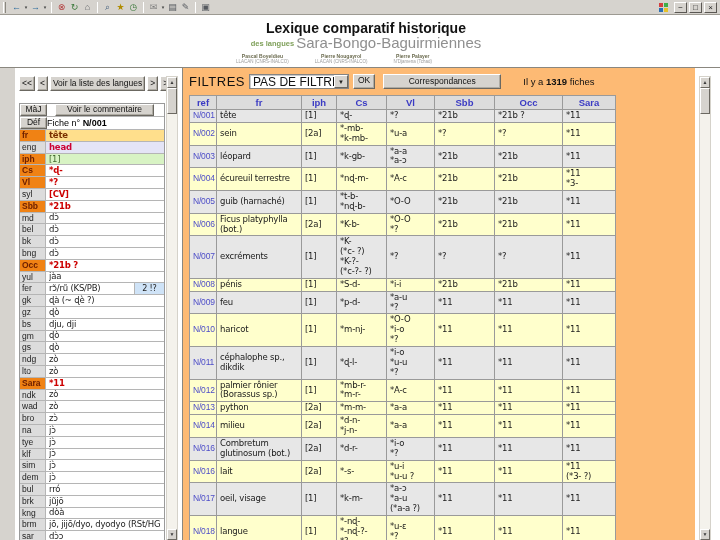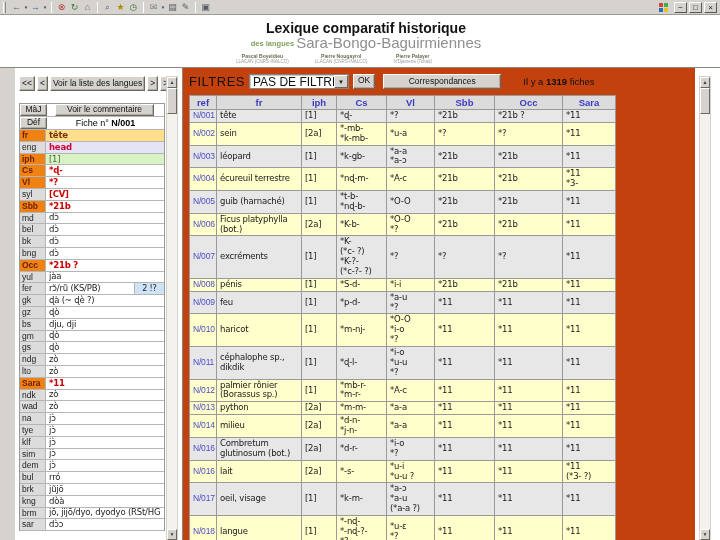--- a/index.html
+++ b/index.html
@@ -60,37 +60,37 @@
   .val-fr { background:var(--fr-bg,#ffdf8c); }
   .val-fr .v-text { color:var(--fr-text,#7a3000); font-weight:bold; }
   .val-eng { background:var(--eng-bg,#e4e4f6); }
   .val-eng .v-text { color:var(--eng-text,#cc0033); font-weight:bold; }
   .val-iph { background:var(--iph-bg,#d8f3c4); }
   .val-iph .v-text { color:var(--iph-text,#41682e); }
   .badge { background:var(--badge-blue,#cfe3f7); font-size:8px; padding:0 4px; margin-right:-3px;
     border-left:1px solid #b5b5b5; display:flex; align-items:center; color:#222; flex:none; width:30px; justify-content:center; }
   .maj-btn,.def-btn { width:27px; height:12px; line-height:8px; padding:0; font-size:8.5px; flex:none; }
   .comment-btn { flex:1; margin:0 10px 0 8px; height:12px; line-height:9px; padding:0; }
-  .fiche-cell { flex:1; text-align:center; font-size:9px; line-height:12px; background:#fff; }
+  .fiche-cell { flex:1; font-size:9px; line-height:12px; background:#fff; }
   .fiche-cell b { font-weight:bold; }
 
   
   .scrollbar { position:absolute; width:12px; background:#f4f2ec; border:1px solid #d5d2ca;
     display:flex; flex-direction:column; }
   .scroll-btn { height:11px; background:var(--chrome-gray,#d6d3ce); border:1px solid;
     border-color:#fff #6b6861 #6b6861 #fff; font-size:5px; text-align:center; line-height:9px; color:#3a3a3a; flex:none; }
   .scroll-track { flex:1; position:relative; }
   .scroll-thumb { position:absolute; top:0; left:0; right:0; height:26px; background:var(--chrome-gray,#d6d3ce);
     border:1px solid; border-color:#fff #6b6861 #6b6861 #fff; }
   .sb-side { left:166px; top:8px; height:465px; }
   .sb-main { left:699px; top:8px; height:465px; }
 
   
   .main { position:absolute; left:182px; top:0; width:513px; height:473px; border-left:1px solid #8a877f;
-    background:#c2410c; padding:5px 0 0 6px; }
+    background:#fdba74; padding:5px 0 0 6px; }
   .filters-row { display:flex; align-items:center; gap:4px; height:17px; margin-bottom:5px; }
   .filters-label { font-size:13px; color:#111; letter-spacing:0.5px; }
   .select { display:flex; width:100px; height:15px; background:#fff; border:1px solid #848484;
     box-shadow:inset 1px 1px 0 #c9c9c9; align-items:center; }
   .select-text { flex:1; font-size:12px; padding:10px 3px; color:#111; white-space:nowrap; overflow:hidden; }
   .select-arrow { width:14px; height:13px; background:var(--chrome-gray,#d6d3ce); border:1px solid;
     border-color:#fff #6b6861 #6b6861 #fff; font-size:6px; text-align:center; line-height:12px; color:#222; flex:none; }
   .ok-btn { height:15px; line-height:11px; padding:0 4px; }
   .corr-btn { height:15px; line-height:11px; width:118px; margin-left:4px; }
   .count-text { font-size:9.5px; color:#111; margin-left:18px; white-space:nowrap; }
@@ -329,20 +329,26 @@
                 <span class="v-text">zò</span>
               </div>
             </div>
             <div class="sb-row">
               <div class="sb-label">wad</div>
               <div class="sb-value val-plain">
                 <span class="v-text">zò</span>
               </div>
             </div>
             <div class="sb-row">
+              <div class="sb-label">bro</div>
+              <div class="sb-value val-plain">
+                <span class="v-text">zɔ̀</span>
+              </div>
+            </div>
+            <div class="sb-row">
               <div class="sb-label">na</div>
               <div class="sb-value val-plain">
                 <span class="v-text">jɔ̀</span>
               </div>
             </div>
             <div class="sb-row">
               <div class="sb-label">tye</div>
               <div class="sb-value val-plain">
                 <span class="v-text">jɔ̀</span>
               </div>

